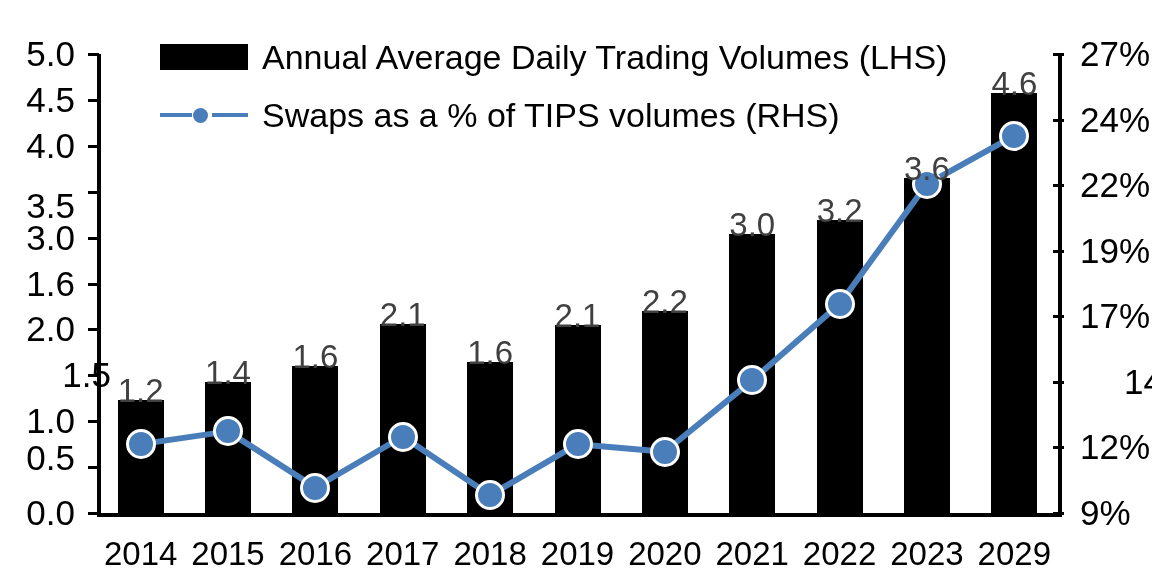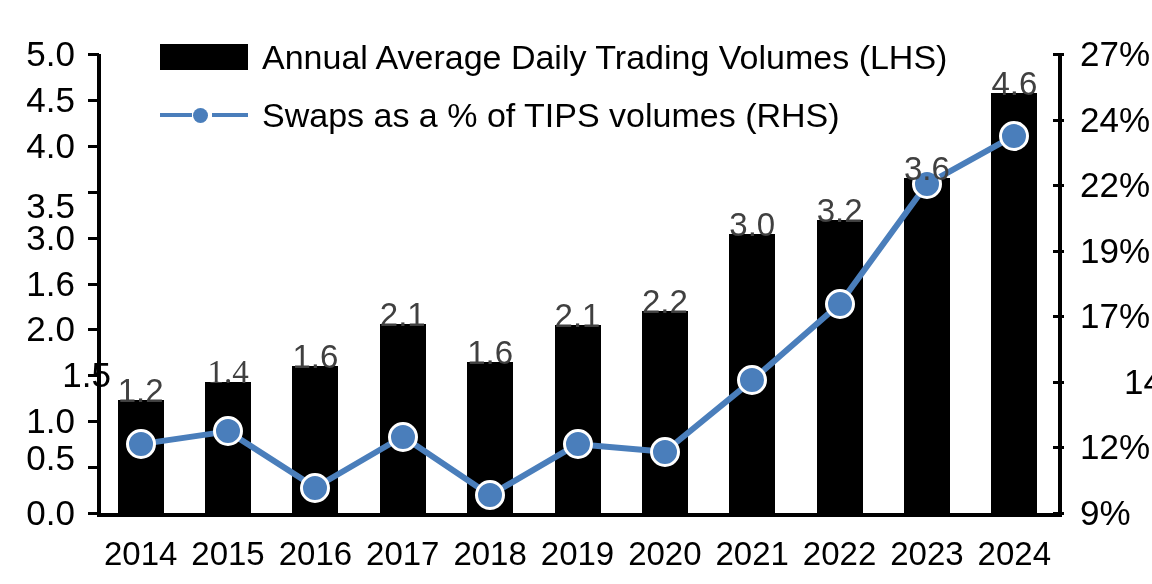--- a/index.html
+++ b/index.html
@@ -135,21 +135,21 @@
         <div class="marker" style="left: 378.136px; top: 426.15px; width: 30px; height: 30px; background: rgb(74, 126, 187);"></div>
         <div class="marker" style="left: 465.5px; top: 375.15px; width: 30px; height: 30px; background: rgb(74, 126, 187);"></div>
         <div class="marker" style="left: 552.864px; top: 382.8px; width: 30px; height: 30px; background: rgb(74, 126, 187);"></div>
         <div class="marker" style="left: 640.227px; top: 311.4px; width: 30px; height: 30px; background: rgb(74, 126, 187);"></div>
         <div class="marker" style="left: 727.591px; top: 234.9px; width: 30px; height: 30px; background: rgb(74, 126, 187);"></div>
         <div class="marker" style="left: 814.955px; top: 115.05px; width: 30px; height: 30px; background: rgb(74, 126, 187);"></div>
         <div class="marker" style="left: 902.318px; top: 66.6px; width: 30px; height: 30px; background: rgb(74, 126, 187);"></div>
       </div>
     <div id="bar-labels">
         <div class="bar-label" style="width: 120px; left: -16.3182px; top: 300.086px; color: rgb(64, 64, 64);">1.2</div>
-        <div class="bar-label" style="width: 120px; left: 71.0455px; top: 281.726px; color: rgb(64, 64, 64); font-family: Liberation Serif, serif;">1.4</div>
+        <div class="bar-label" style="width: 120px; left: 71.0455px; top: 281.726px; color: rgb(64, 64, 64);">1.4</div>
         <div class="bar-label" style="width: 120px; left: 158.409px; top: 266.12px; color: rgb(64, 64, 64);">1.6</div>
         <div class="bar-label" style="width: 120px; left: 245.773px; top: 223.892px; color: rgb(64, 64, 64);">2.1</div>
         <div class="bar-label" style="width: 120px; left: 333.136px; top: 262.448px; color: rgb(64, 64, 64);">1.6</div>
         <div class="bar-label" style="width: 120px; left: 420.5px; top: 224.81px; color: rgb(64, 64, 64);">2.1</div>
         <div class="bar-label" style="width: 120px; left: 507.864px; top: 211.04px; color: rgb(64, 64, 64);">2.2</div>
         <div class="bar-label" style="width: 120px; left: 595.227px; top: 133.928px; color: rgb(64, 64, 64);">3.0</div>
         <div class="bar-label" style="width: 120px; left: 682.591px; top: 120.158px; color: rgb(64, 64, 64);">3.2</div>
         <div class="bar-label" style="width: 120px; left: 769.955px; top: 77.93px; color: rgb(64, 64, 64);">3.6</div>
         <div class="bar-label" style="width: 120px; left: 857.318px; top: -6.526px; color: rgb(64, 64, 64);">4.6</div>
       </div>
@@ -159,21 +159,21 @@
       <div class="xtick-label" style="width: 140px; left: 70.6818px; top: 537px;">2014</div>
       <div class="xtick-label" style="width: 140px; left: 158.045px; top: 537px;">2015</div>
       <div class="xtick-label" style="width: 140px; left: 245.409px; top: 537px;">2016</div>
       <div class="xtick-label" style="width: 140px; left: 332.773px; top: 537px;">2017</div>
       <div class="xtick-label" style="width: 140px; left: 420.136px; top: 537px;">2018</div>
       <div class="xtick-label" style="width: 140px; left: 507.5px; top: 537px;">2019</div>
       <div class="xtick-label" style="width: 140px; left: 594.864px; top: 537px;">2020</div>
       <div class="xtick-label" style="width: 140px; left: 682.227px; top: 537px;">2021</div>
       <div class="xtick-label" style="width: 140px; left: 769.591px; top: 537px;">2022</div>
       <div class="xtick-label" style="width: 140px; left: 856.955px; top: 537px;">2023</div>
-      <div class="xtick-label" style="width: 140px; left: 944.318px; top: 537px;">2024</div>
+      <div class="xtick-label" style="width: 140px; left: 944.318px; top: 537px;">2029</div>
     </div>
 
   <div class="legend" id="legend-item-1" style="left:160px;top:98px;">
     <span class="legend-swatch-line">
       <span class="lseg" style="left:0;width:32px;"></span>
       <span class="lseg" style="left:52px;width:36px;"></span>
       <span class="ldot"></span>
     </span>
     <span class="legend-text">Swaps as a % of TIPS volumes (RHS)</span>
   </div>

